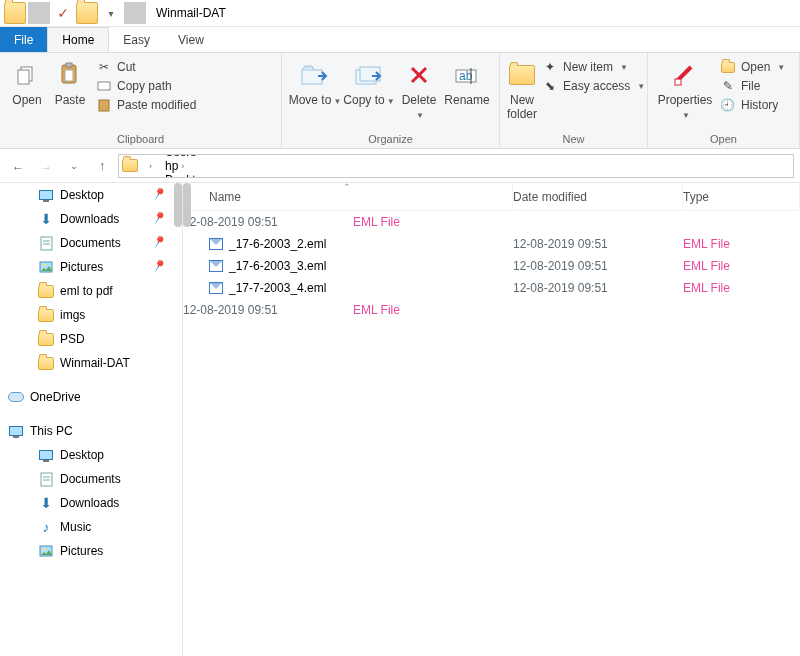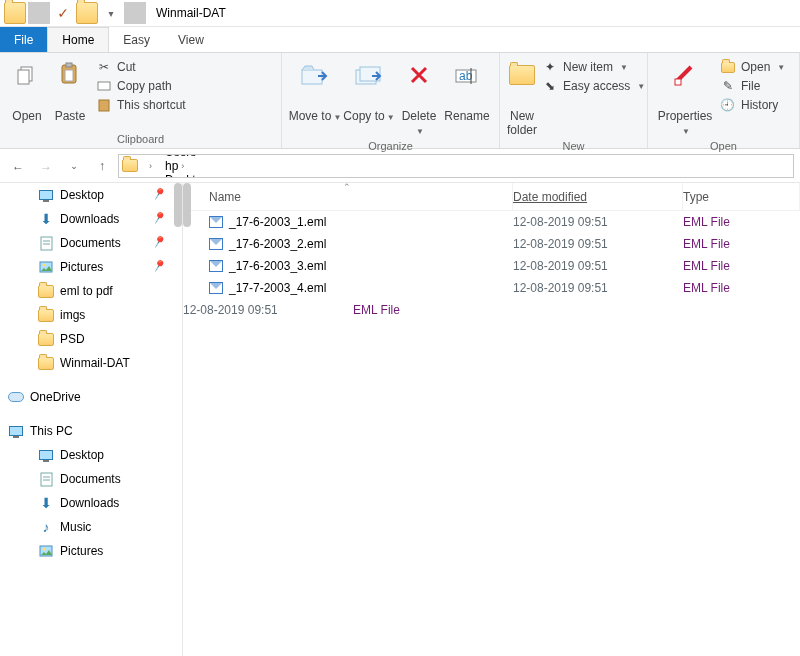--- a/index.html
+++ b/index.html
@@ -19,21 +19,21 @@
   .tab { padding:0 14px; display:flex; align-items:center; font-size:12px; cursor:pointer; }
   .tab.file { background:#1979ca; color:#ffffff; }
   .tab.active { background:#f5f5f5; border:1px solid #dadada; border-bottom:none; }
   .tab:not(.file):not(.active) { color:#444; }
 
   
   .ribbon { height:96px; background:#f5f6f7; border-bottom:1px solid #dadada; display:flex; }
   .group { border-right:1px solid #e1e1e1; display:flex; flex-direction:column; }
   .group-content { flex:1; display:flex; align-items:flex-start; padding:4px 6px 0; }
   .group-label { text-align:center; font-size:11px; color:#666; padding:2px 0 3px; }
-  .big-btn { display:flex; flex-direction:column; align-items:center; width:54px; padding-top:2px; gap:19px; font-size:11px; text-align:center; line-height:1.15; color:#444; }
+  .big-btn { display:flex; flex-direction:column; align-items:center; width:54px; padding-top:2px; gap:3px; font-size:11px; text-align:center; line-height:1.15; color:#444; }
   .big-btn .ico { width:32px; height:32px; display:flex; align-items:center; justify-content:center; }
   .mini-list { display:flex; flex-direction:column; gap:3px; padding-top:2px; }
   .mini-row { display:flex; align-items:center; gap:5px; font-size:11.5px; color:#444; white-space:nowrap; }
   .mini-row .mi { width:16px; height:16px; display:flex; align-items:center; justify-content:center; }
   .dd { font-size:8px; color:#666; margin-left:2px;}
 
   
   .navrow { height:34px; display:flex; align-items:center; border-bottom:1px solid #e7e7e7; padding:0 6px; gap:4px;}
   .nav-arrow { width:24px; height:24px; display:flex; align-items:center; justify-content:center; color:#555; border-radius:3px;}
   .nav-arrow.disabled { color:#bbb; }
@@ -51,27 +51,27 @@
   .tree-item .pin { margin-left:auto; margin-right:16px; color:#7a7a7a; transform:rotate(30deg); font-size:12px;}
   .tree-item .ti { width:16px; height:16px; display:flex; align-items:center; justify-content:center;}
   .tree-spacer { height:10px;}
   
   
   .list { flex:1; position:relative; }
   .list::before { content:""; position:absolute; left:0; top:0; width:8px; height:44px; background:#c9c9c9; border-radius:4px;}
   .cols { display:flex; height:28px; align-items:center; color:#555; border-bottom:1px solid #f0f0f0; }
   .col-name { width:330px; padding-left:26px; position:relative;}
   .col-name .sort { position:absolute; left:160px; top:-1px; font-size:9px; color:#888;}
-  .col-date { width:170px;text-decoration:underline; }
+  .col-date { width:170px; }
   .col-type { flex:1; }
   .cols > div { border-right:1px solid #f2f2f2; height:100%; display:flex; align-items:center;}
   .row { display:flex; height:22px; align-items:center; }
   .row .c-name { width:330px; padding-left:26px; display:flex; align-items:center; gap:6px;}
   .row .c-date { width:170px; color:#5f6a72;}
-  .row .c-type { flex:1; color:#701a75;}
+  .row .c-type { flex:1; color:#ec4899;}
   .eml-ico { width:14px; height:12px; background:#fff; border:1px solid #3a7bc8; position:relative;}
   .eml-ico::before { content:""; position:absolute; top:0; left:0; right:0; height:0; border-left:6px solid transparent; border-right:6px solid transparent; border-top:6px solid #3a7bc8; opacity:.5;}
   .checkmark { color:#b54a1c; font-size:14px;}
   .monitor { width:14px; height:10px; border:1px solid #2a7ab0; background:#aee0ff; position:relative;}
   .monitor::after{content:"";position:absolute;bottom:-3px;left:3px;width:6px;height:2px;background:#777;}
   .cloud { width:16px; height:10px; background:#d5e8f7; border:1px solid #5a9fd4; border-radius:6px;}
 </style>
 </head>
 <body>
 
@@ -135,21 +135,21 @@
               </svg>
             </span>
             <span>Copy path</span>
           </div>
         <div class="mini-row">
             <span class="mi">
               <svg width="14" height="14">
                 <rect x="2" y="2" width="10" height="11" fill="#d9a85c" stroke="#a07833"></rect>
               </svg>
             </span>
-            <span>This shortcut</span>
+            <span>Paste modified</span>
           </div>
       </div>
     </div>
     <div class="group-label">Clipboard</div>
   </div>
 
   <div class="group" style="width:218px">
     <div class="group-content">
       <div class="big-btn">
         <span class="ico">
@@ -407,24 +407,20 @@
         </div>
       <div class="col-date">
           <span>Date modified</span>
         </div>
       <div class="col-type">
           <span>Type</span>
         </div>
     </div>
     <div id="rows">
         <div class="row">
-          <div class="c-name">
-            <span class="eml-ico"></span>
-            <span>_17-6-2003_1.eml</span>
-          </div>
           <div class="c-date">12-08-2019 09:51</div>
           <div class="c-type">EML File</div>
         </div>
         <div class="row">
           <div class="c-name">
             <span class="eml-ico"></span>
             <span>_17-6-2003_2.eml</span>
           </div>
           <div class="c-date">12-08-2019 09:51</div>
           <div class="c-type">EML File</div>

